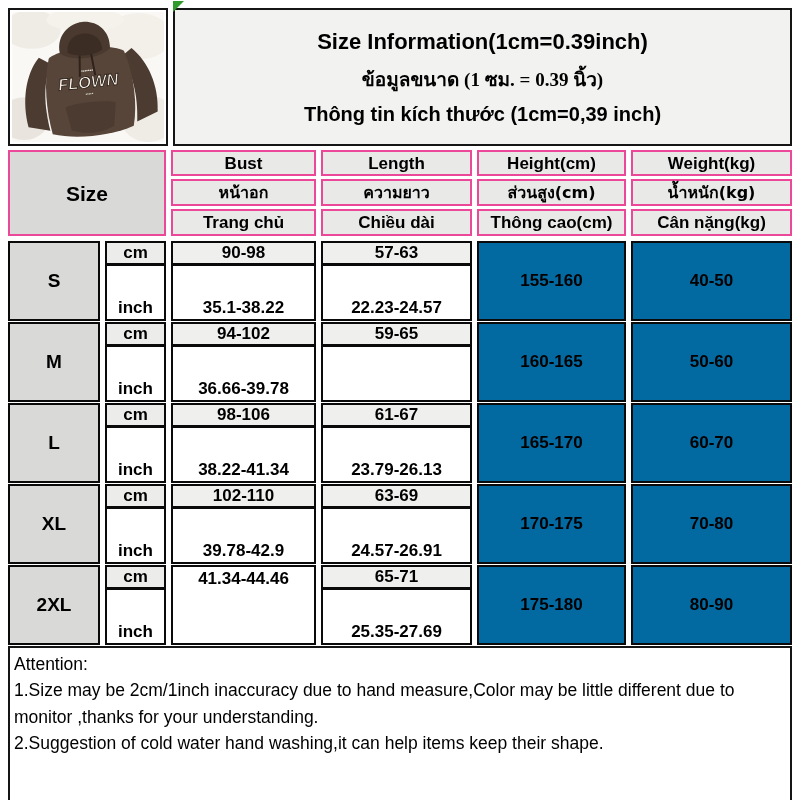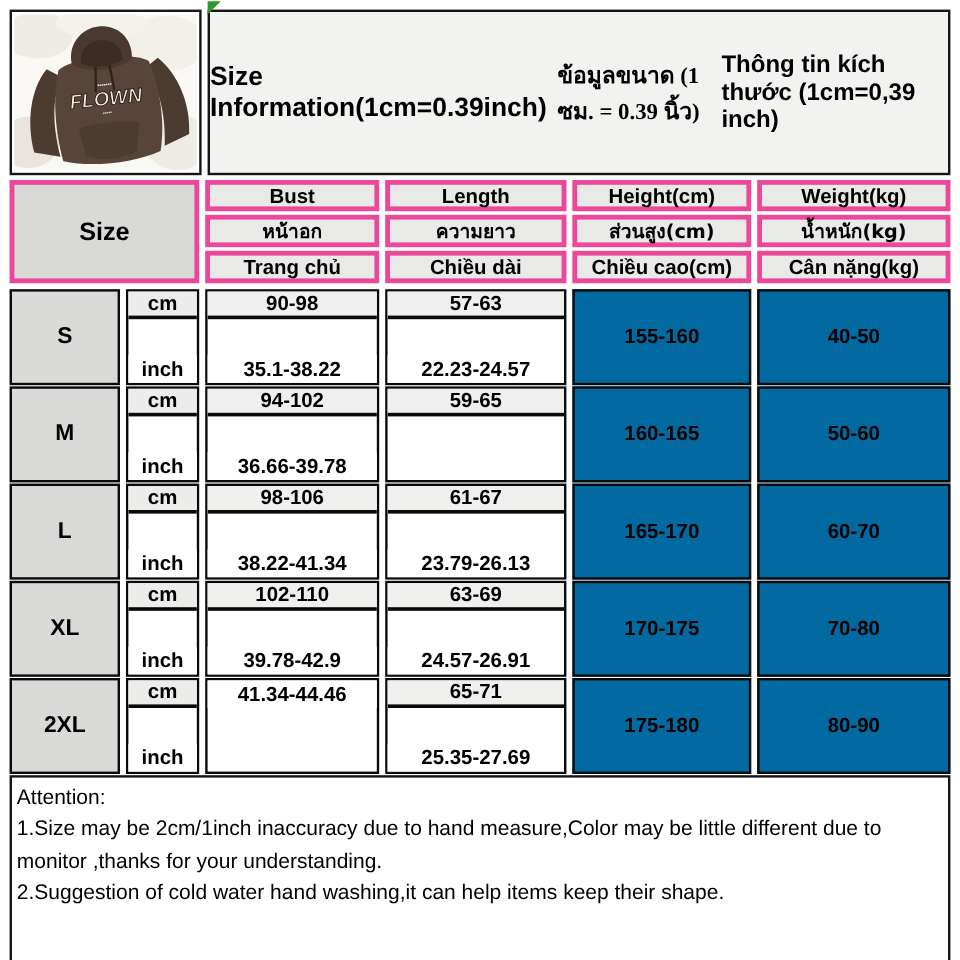--- a/index.html
+++ b/index.html
@@ -13,41 +13,41 @@
 
   
   .top { display:flex; gap:5px; height:138px; margin-bottom:4px; }
   .photo-box {
     width:160px; height:138px; flex:0 0 160px;
     border:2px solid #151515; background:#fff; padding:2px; overflow:hidden;
   }
   .photo-box svg { width:100%; height:100%; display:block; }
   .title-box {
     position:relative; flex:1; border:2px solid #151515; background:#f2f2f1;
-    display:flex; flex-direction:row; align-items:center; justify-content:center;
+    display:flex; flex-direction:column; align-items:center; justify-content:center;
     gap:9px; overflow:visible;
   }
   .green-corner {
     position:absolute; left:-2px; top:-9px; width:0; height:0;
     border-left:11px solid #2f9b2d; border-bottom:11px solid transparent;
   }
   .title-en { font-weight:bold; font-size:22px; }
   .title-th { font-weight:bold; font-size:19px; font-family:Liberation Serif, serif; }
   .title-vi { font-weight:bold; font-size:20px; }
 
   
   .hdr-grid {
     display:grid;
     grid-template-columns:158px 145px 151px 149px 1fr;
     grid-template-rows:26px 27px 27px;
     column-gap:5px; row-gap:3px;
     margin-bottom:5px;
   }
   .cell {
-    border:4px solid #ec4899; background:#e9e9e8;
+    border:2px solid #ec4899; background:#e9e9e8;
     display:flex; align-items:center; justify-content:center;
     font-weight:bold; font-size:17px; line-height:1;
   }
   .size-head { grid-row:1 / span 3; grid-column:1; background:#d9d9d8; font-size:21px; }
   .th-lang { font-family:"DejaVu Sans",sans-serif; font-size:16px; }
 
   .row-grid {
     display:grid;
     grid-template-columns:92px 61px 145px 151px 149px 1fr;
     column-gap:5px;
@@ -123,21 +123,21 @@
     <div class="cell" style="grid-row:1">Height(cm)</div>
     <div class="cell" style="grid-row:1">Weight(kg)</div>
 
     <div class="cell th-lang" style="grid-row:2">หน้าอก</div>
     <div class="cell th-lang" style="grid-row:2">ความยาว</div>
     <div class="cell th-lang" style="grid-row:2">ส่วนสูง(cm)</div>
     <div class="cell th-lang" style="grid-row:2">น้ำหนัก(kg)</div>
 
     <div class="cell" style="grid-row:3">Trang chủ</div>
     <div class="cell" style="grid-row:3">Chiều dài</div>
-    <div class="cell" style="grid-row:3">Chiều cao(cm)</div>
+    <div class="cell" style="grid-row:3">Thông cao(cm)</div>
     <div class="cell" style="grid-row:3">Cân nặng(kg)</div>
   </div>
 
   <div id="size-rows">
     <div class="row-grid">
       <div class="size-cell">S</div>
       <div class="split-box">
         <div class="half half-top unit-top">cm</div>
         <div class="half half-bot">inch</div>
       </div>

